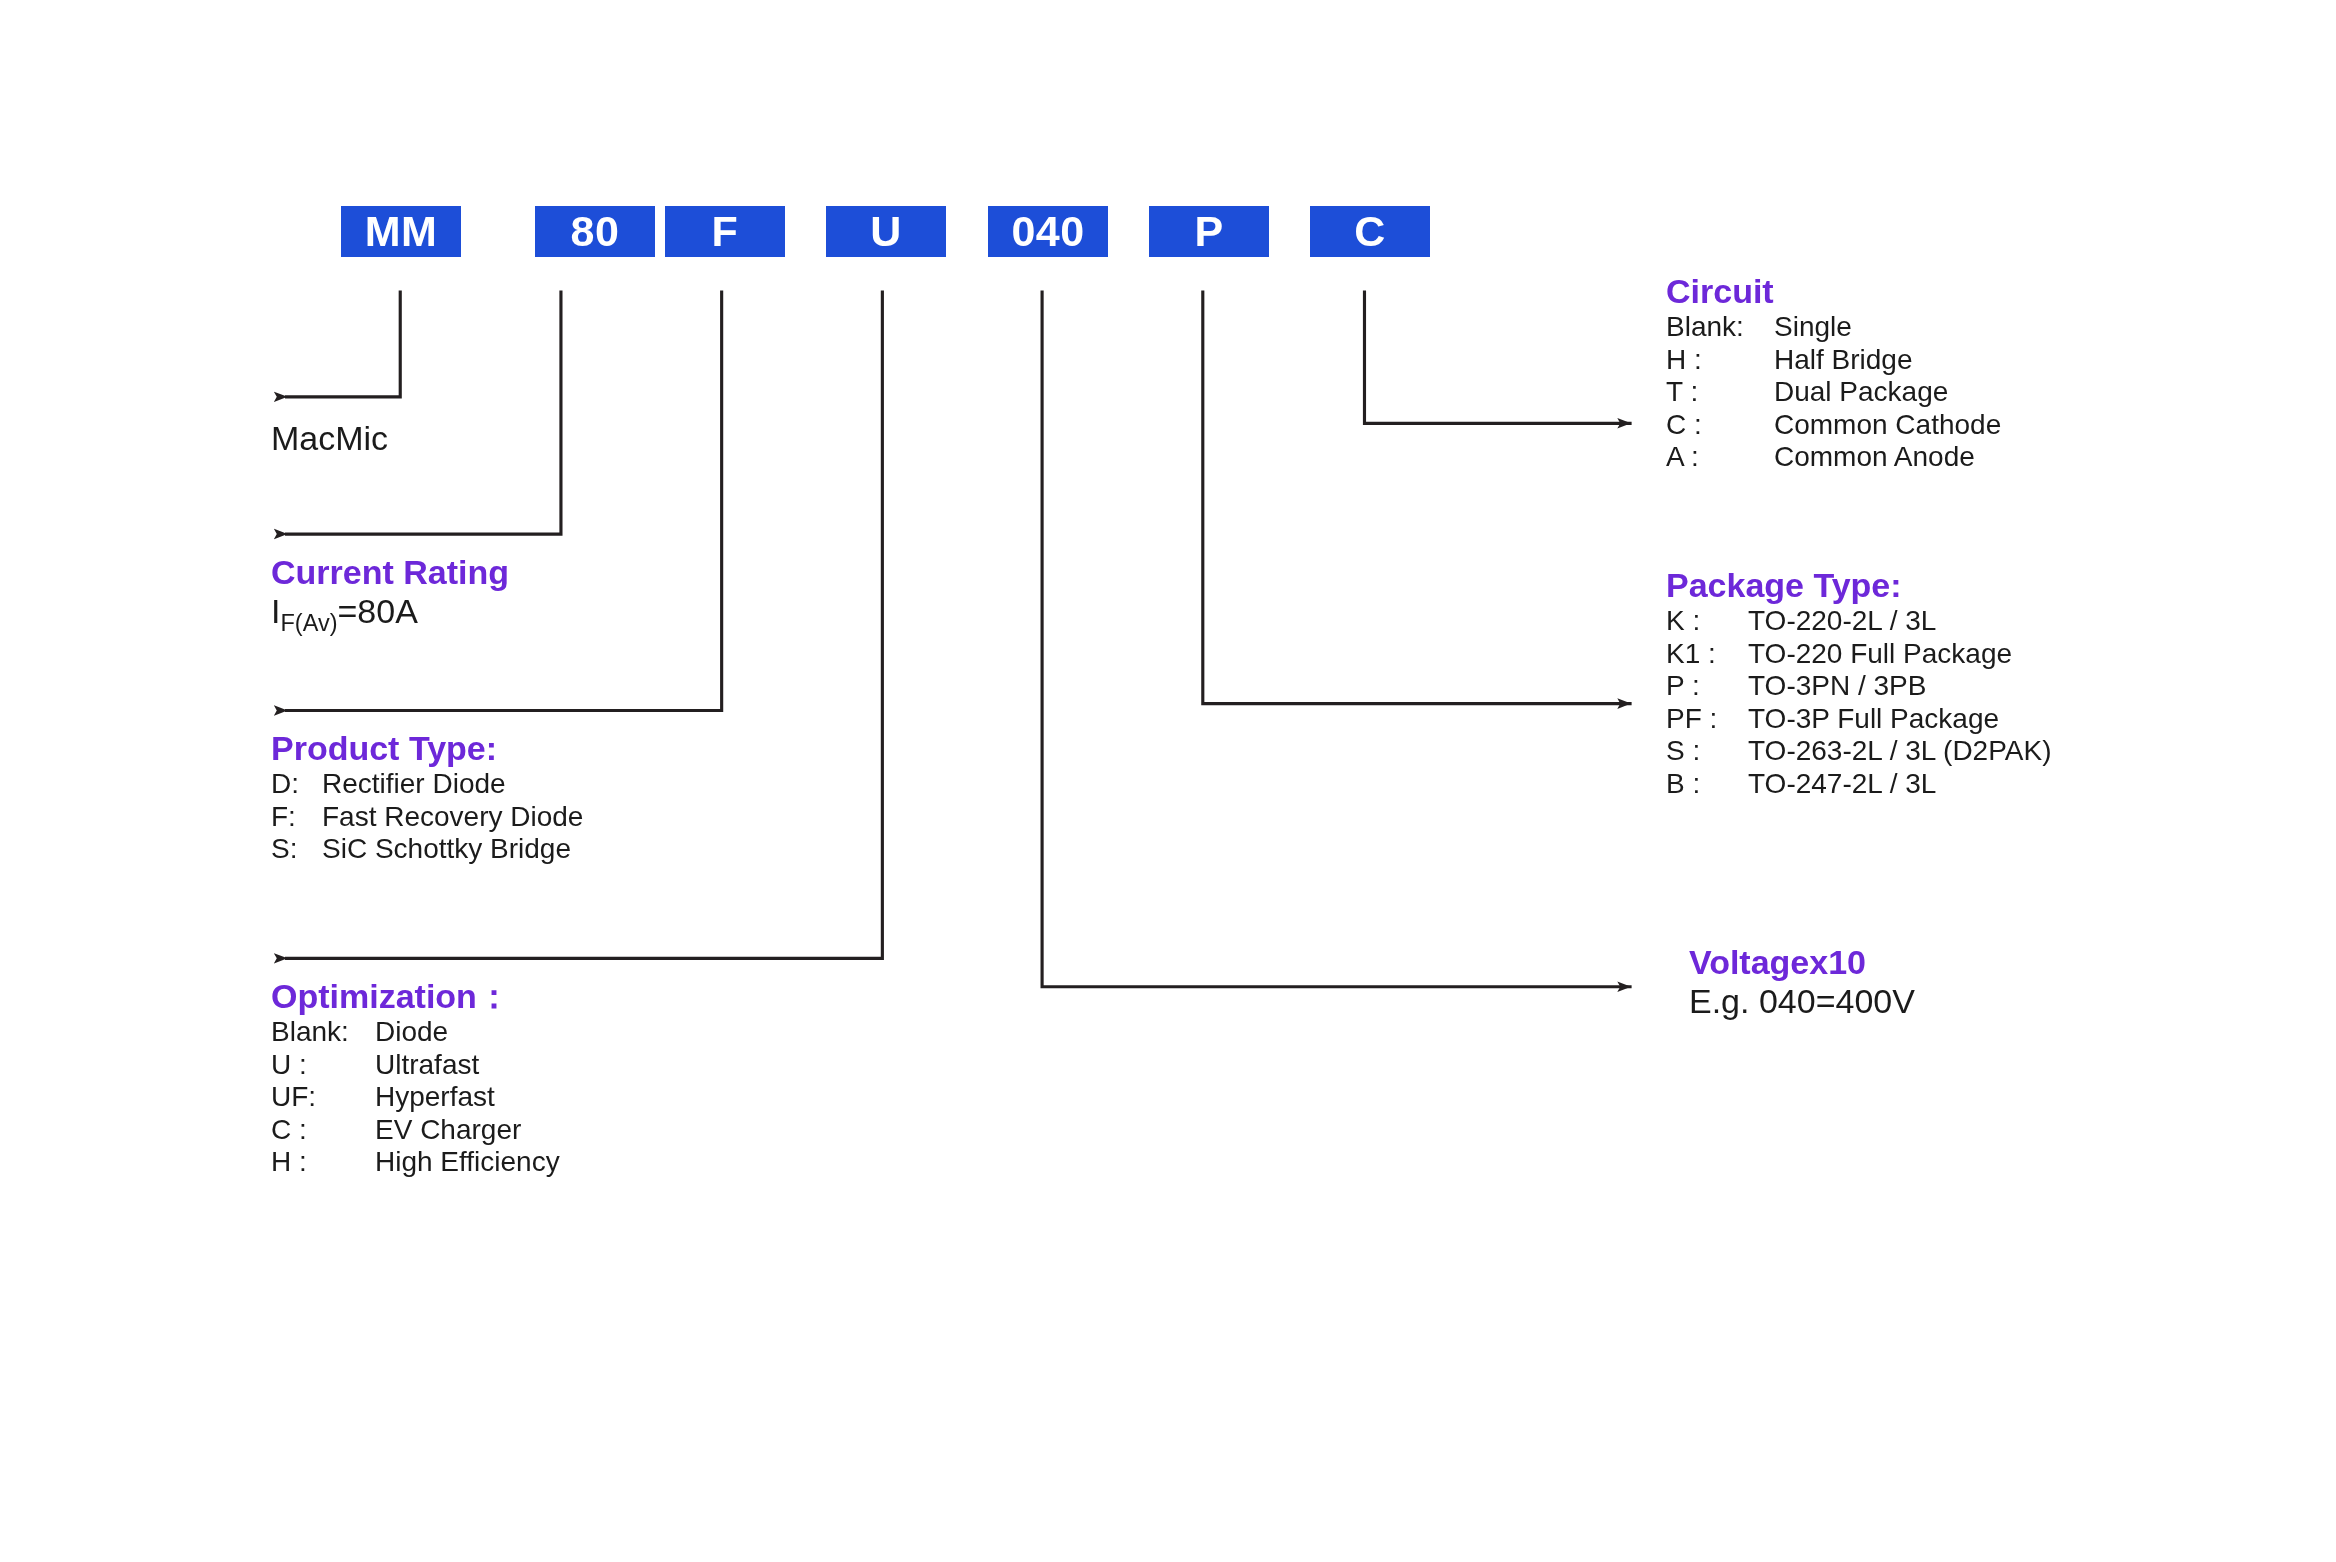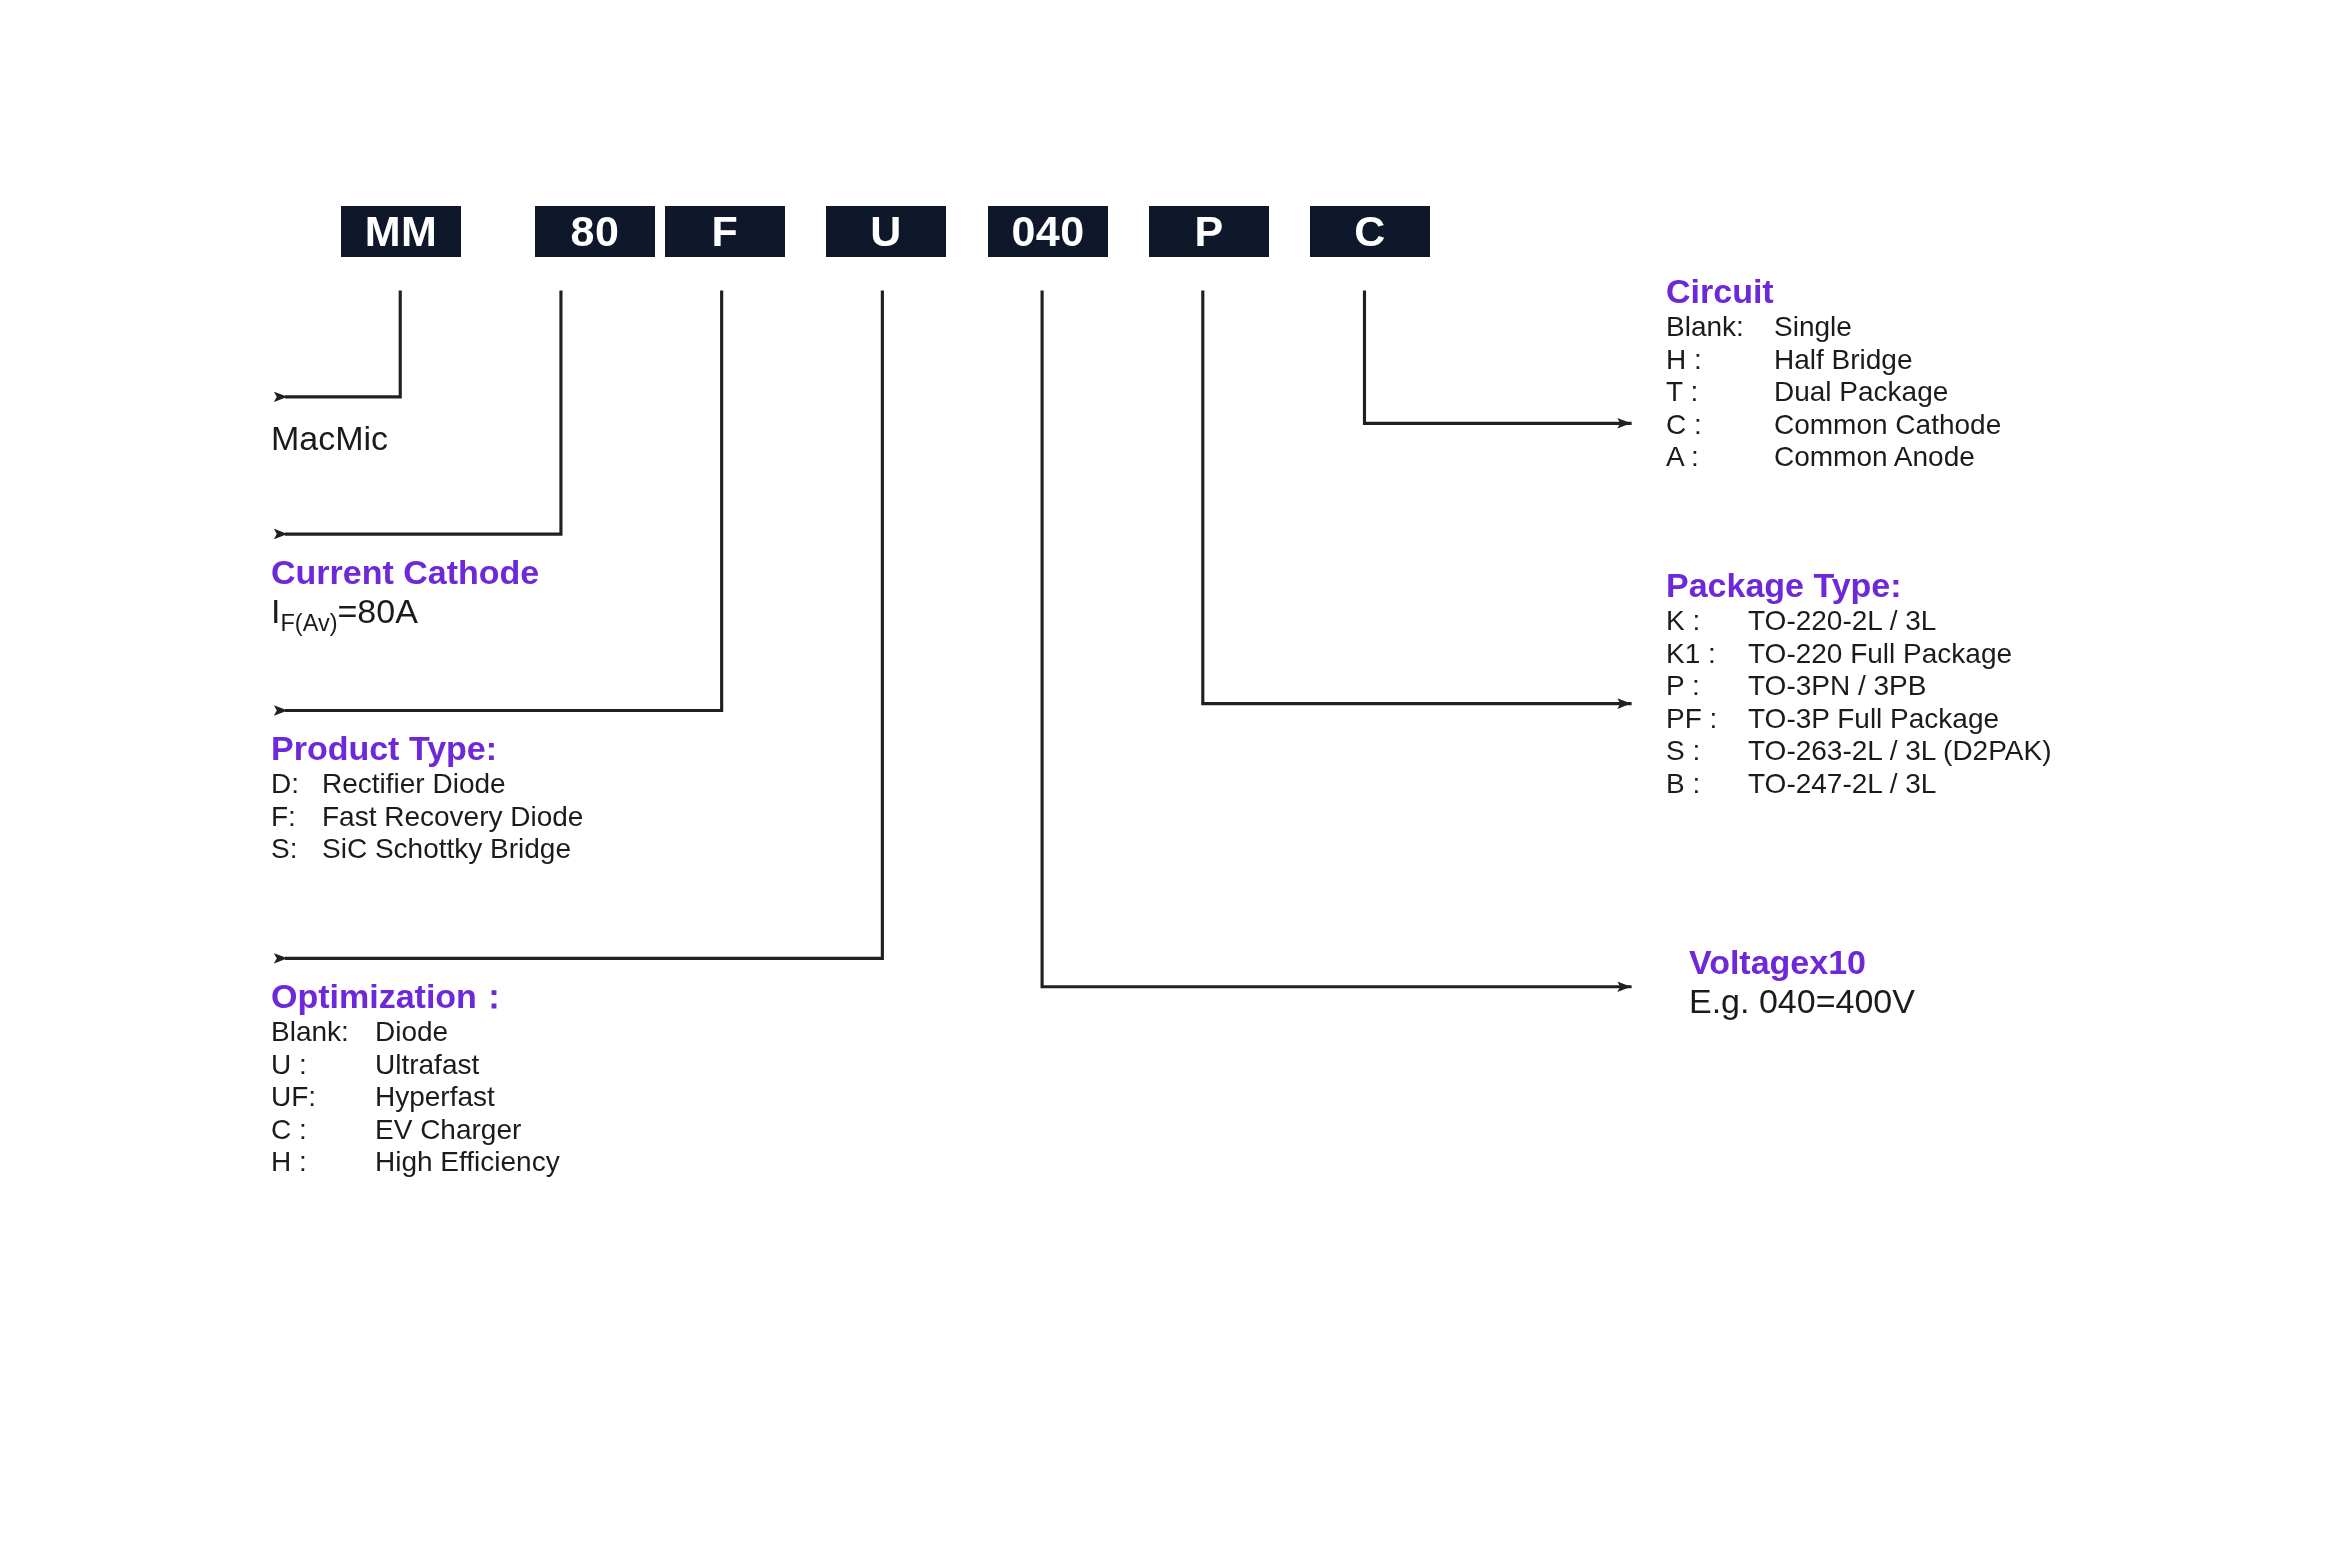--- a/index.html
+++ b/index.html
@@ -4,21 +4,21 @@
 <title>Part Number Nomenclature</title>
 <style>
   html,body{margin:0;padding:0;background:#ffffff;}
   body{font-family:"Liberation Sans","DejaVu Sans",sans-serif;color:#1b1b1b;}
   #page{position:relative;width:2337px;height:1562px;background:#fff;overflow:hidden;}
 
   
   .code-box{
     position:absolute;
     display:flex;align-items:center;justify-content:center;
-    background:#0f172a;color:#ffffff;
+    background:#1d4ed8;color:#ffffff;
     font-weight:bold;font-size:43px;line-height:1;
     letter-spacing:0.5px;
     height:51px;width:120px;
   }
 
   
   #leaders{position:absolute;left:0;top:0;width:2337px;height:1562px;}
 
   
   .block{position:absolute;}
@@ -80,21 +80,21 @@
   <div class="code-box" style="left:826px;top:206px;">U</div>
   <div class="code-box" style="left:988px;top:206px;">040</div>
   <div class="code-box" style="left:1149px;top:206px;">P</div>
   <div class="code-box" style="left:1310px;top:206px;">C</div>
 
   <div class="block" style="left:271px;top:419px;">
     <div class="blk-plain">MacMic</div>
   </div>
 
   <div class="block" style="left:271px;top:553px;">
-    <div class="blk-title">Current Cathode</div>
+    <div class="blk-title">Current Rating</div>
     <div class="blk-plain">
       <span>I</span><span class="sub">F(Av)</span><span>=80A</span>
     </div>
   </div>
 
   <div class="block" style="left:271px;top:729px;">
     <div class="blk-title">Product Type:</div>
     <div class="row w-prod">
       <span class="rc">D:</span>
       <span class="rv">Rectifier Diode</span>

